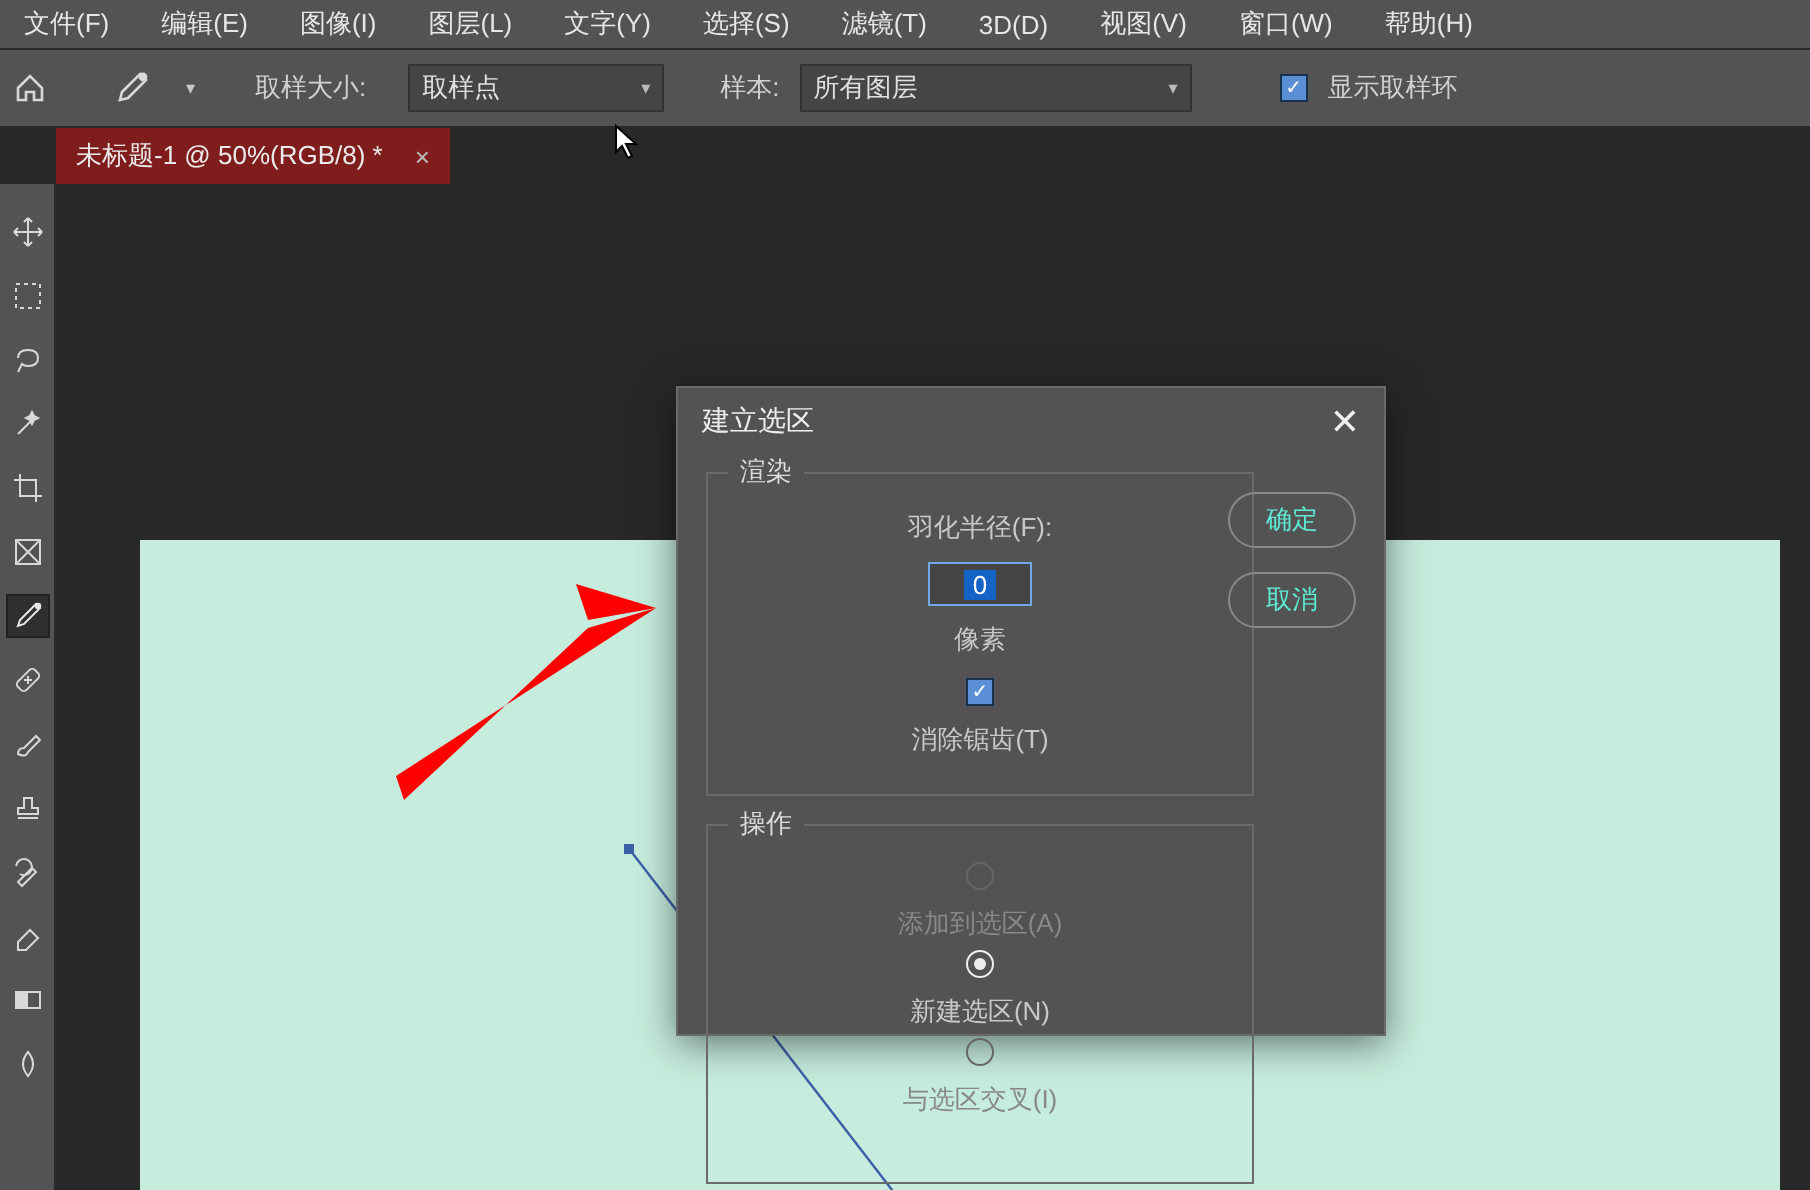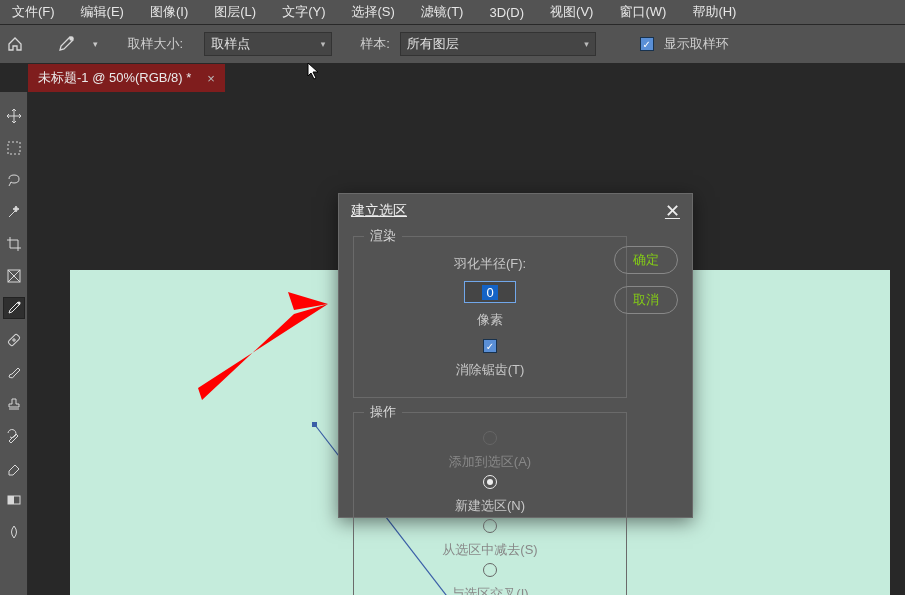--- a/index.html
+++ b/index.html
@@ -131,21 +131,20 @@
     background: #535353;
     box-shadow: 0 4px 18px rgba(0,0,0,0.5);
     border: 1px solid #6a6a6a;
   }
   .dlg-title {
     height: 34px;
     display:flex; align-items:center; justify-content:space-between;
     padding: 0 12px;
     color: #eee;
     font-size: 14px;
-    text-decoration: underline;
   }
   .dlg-close { font-size: 18px; color:#eee; }
   .dlg-body { padding: 8px 14px; position:relative; }
   .fieldset {
     border: 1px solid #6a6a6a;
     padding: 14px 12px 14px 12px;
     margin-bottom: 14px;
     position: relative;
     width: 274px;
   }
@@ -175,21 +174,21 @@
   .radio.sel { border-color:#eee;}
   .radio.sel::after { content:''; width:6px; height:6px; border-radius:50%; background:#eee;}
   .radio.dis { border-color:#666; }
   .rowlabel.dis { color:#888; }
   .dlg-btns { position:absolute; top: 52px; right: 14px; display:flex; flex-direction:column; gap:12px; }
   .dbtn {
     width: 64px; height: 28px;
     border: 1px solid #888;
     border-radius: 14px;
     display:flex; align-items:center; justify-content:center;
-    color:#84cc16;
+    color:#5eead4;
     font-size:13px;
   }
   .cursor-img {
     position:absolute;
     left: 307px; top: 62px;
     width: 14px; height: 18px;
     z-index: 50;
   }
 </style>
 </head>
@@ -366,24 +365,20 @@
       <div class="row">
         <span class="radio dis"></span>
         <span class="rowlabel dis">添加到选区(A)</span>
       </div>
       <div class="row">
         <span class="radio sel"></span>
         <span class="rowlabel">新建选区(N)</span>
       </div>
       <div class="row">
         <span class="radio dis"></span>
-        <span class="rowlabel dis">从选区中减去(S)</span>
-      </div>
-      <div class="row">
-        <span class="radio dis"></span>
         <span class="rowlabel dis">与选区交叉(I)</span>
       </div>
     </div>
   </div>
   <div class="dlg-btns">
     <div class="dbtn">确定</div>
     <div class="dbtn">取消</div>
   </div>
 </div>
 

